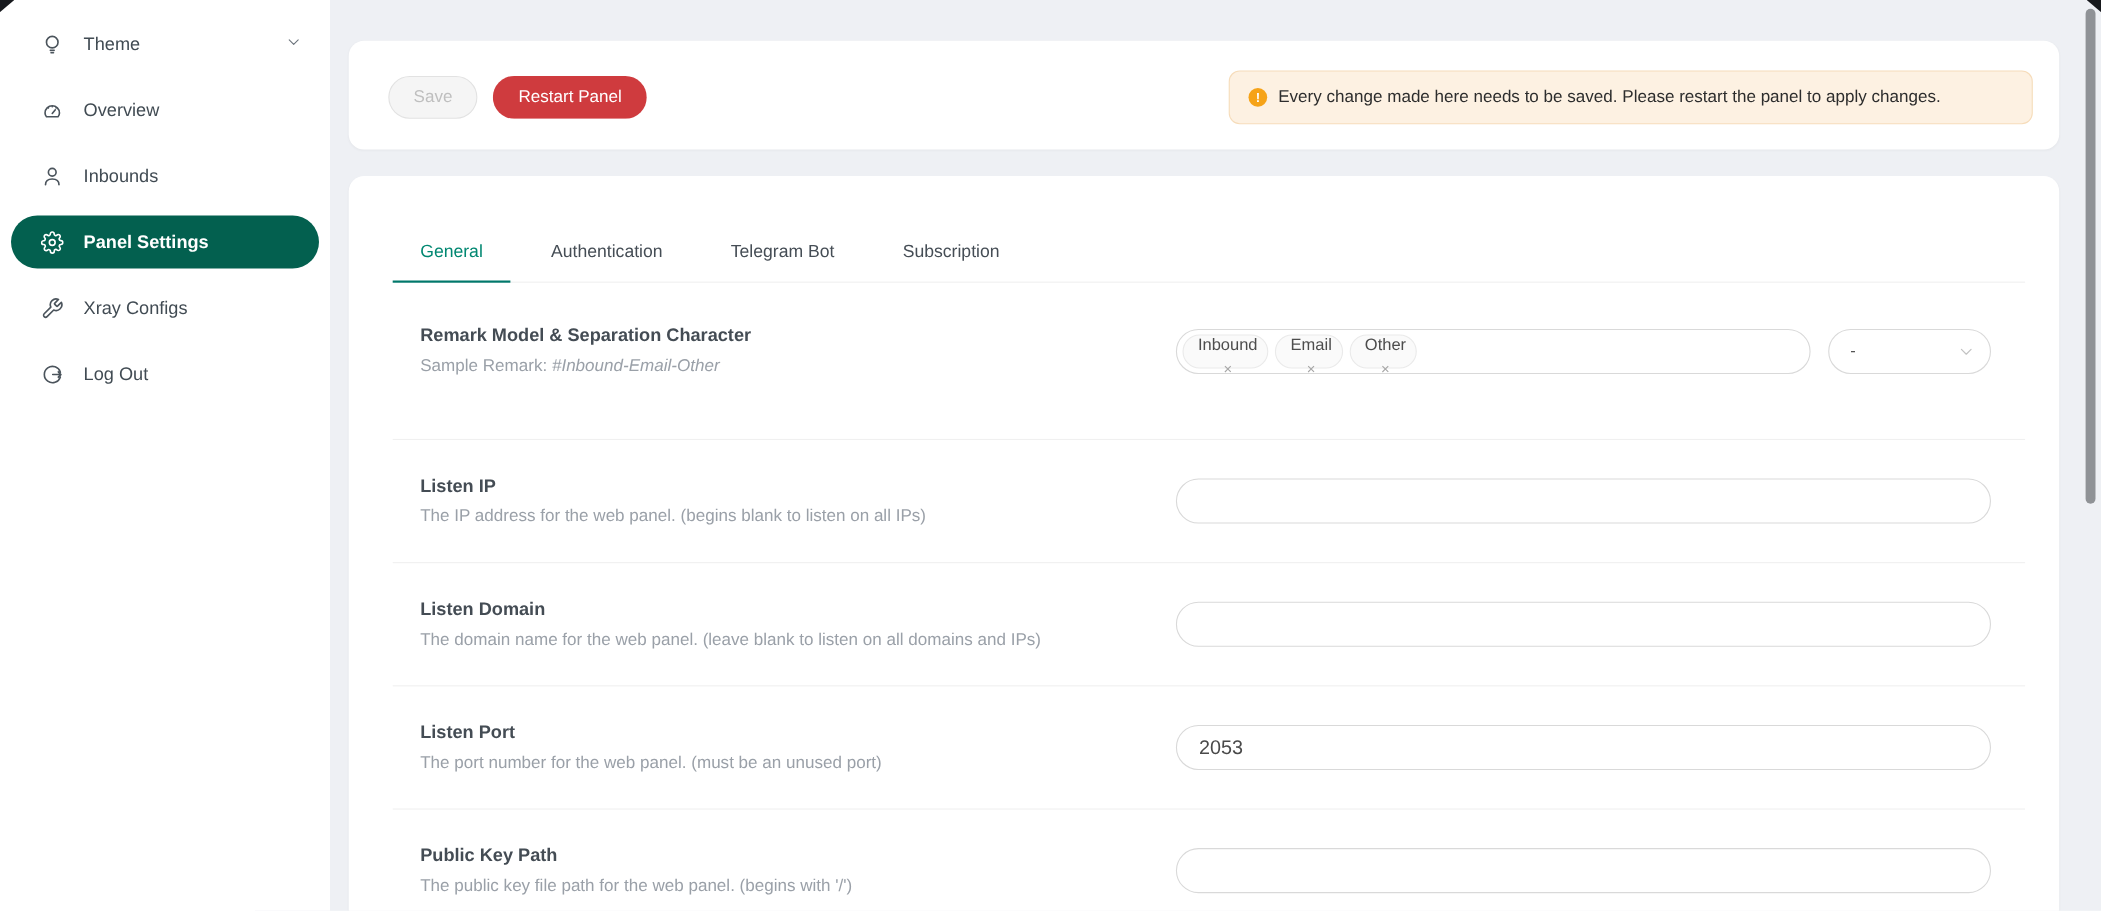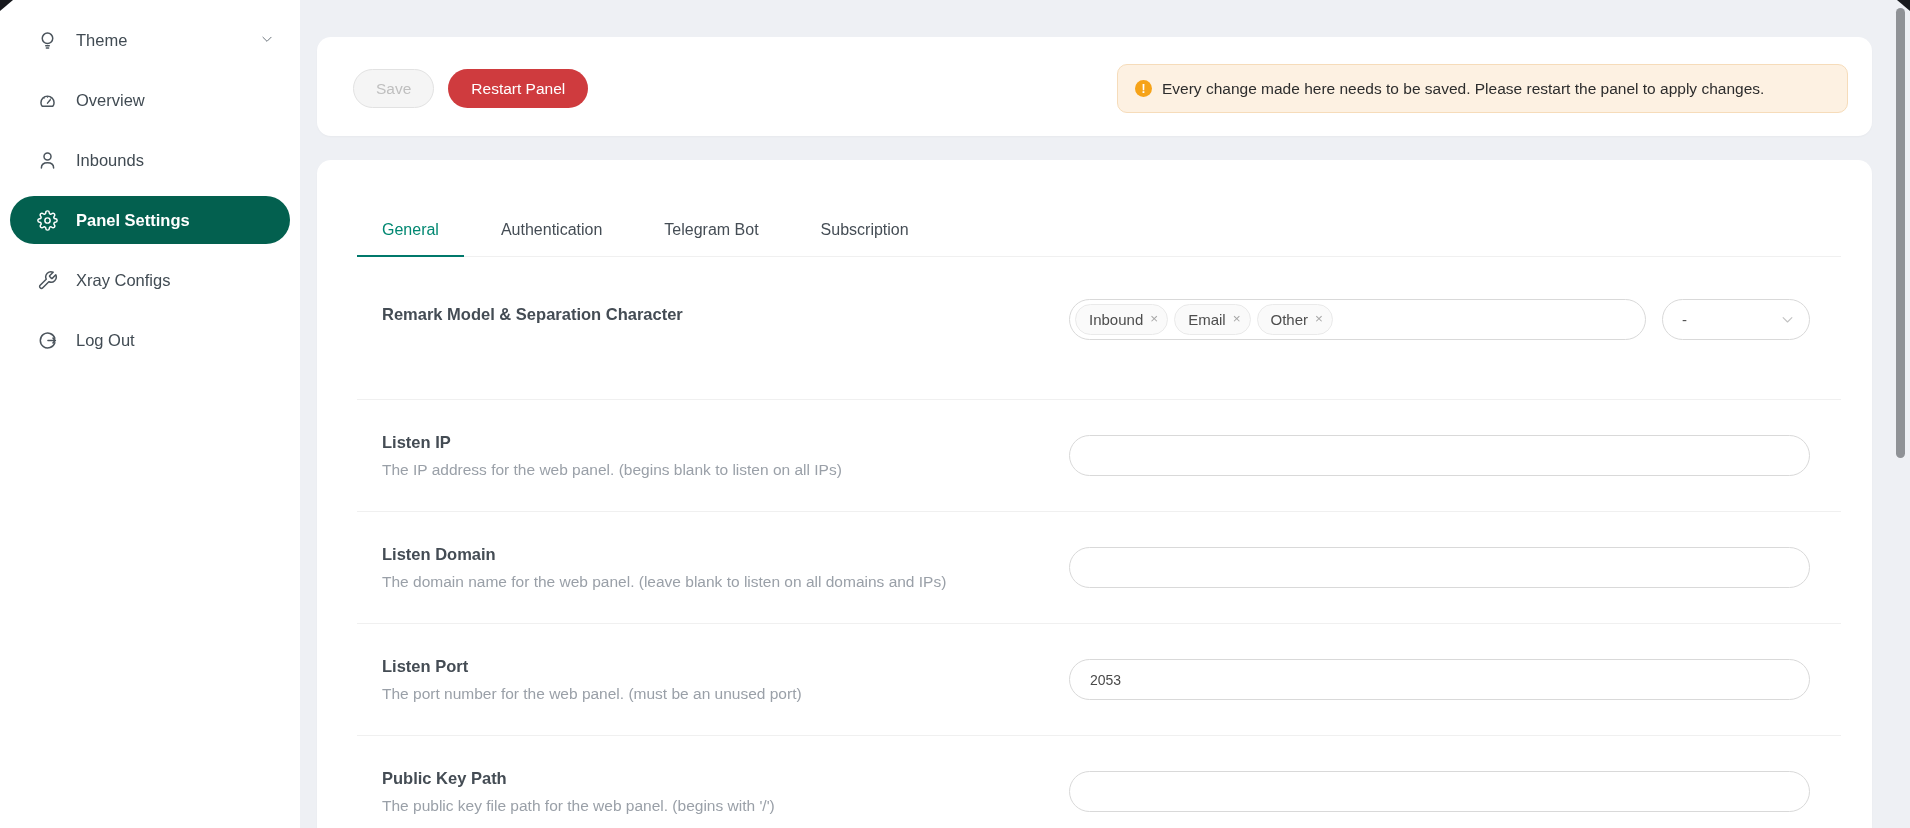--- a/index.html
+++ b/index.html
@@ -54,30 +54,30 @@
   
   .frow { display:flex; align-items:center; border-bottom:1px solid #f0f0f0; height:112px; }
   .frow.first { height:143px; padding-bottom:18px; }
   .flabel { flex:1; padding-left:25px; }
   .flabel h4 { font-size:16.5px; font-weight:700; color:#444c54; margin-bottom:9px; }
   .fdesc { font-size:15.5px; color:#9aa0a8; }
   .fdesc .italic { font-style:italic; }
   .fcontrol { width:741px; margin-right:31px; display:flex; gap:16px; align-items:center; }
   .pill-input {
     flex:1; height:41px; border:1px solid #d9d9d9; border-radius:21px; background:#fff;
-    padding:0 20px; font-size:14px; color:#4a4a4a; font-family:inherit; min-width:0;
+    padding:0 20px; font-size:18px; color:#4a4a4a; font-family:inherit; min-width:0;
   }
   .tagbox {
     flex:1; height:41px; border:1px solid #d9d9d9; border-radius:21px; background:#fff;
     display:flex; align-items:center; gap:6px; padding:0 8px 0 5px; cursor:text;
   }
   .tag {
     height:31px; background:#fafafa; border:1px solid #eaeaea; border-radius:16px;
     display:flex; align-items:center; gap:7px; padding:0 9px 0 13px;
-    font-size:15px; color:#4d4d4d; white-space:nowrap;
+    font-size:15px; color:#4d4d4d; white-space:nowrap;flex-direction:column;
   }
   .tag-x { color:#a6a6a6; font-size:13.5px; cursor:pointer; line-height:1; }
   .select {
     width:148px; height:41px; border:1px solid #d9d9d9; border-radius:21px; background:#fff;
     display:flex; align-items:center; justify-content:space-between;
     padding:0 14px 0 19px; font-size:15px; color:#555; cursor:pointer;
   }
   .select svg { width:15px; height:15px; stroke:#c3c3c3; fill:none; stroke-width:1.8; stroke-linecap:round; stroke-linejoin:round; }
   
   .scroll-thumb { position:absolute; right:5px; top:8px; width:9px; height:450px; border-radius:5px; background:#8f9296; }
@@ -172,20 +172,23 @@
     <div class="tabs">
       <div class="tab active">General</div>
       <div class="tab">Authentication</div>
       <div class="tab">Telegram Bot</div>
       <div class="tab">Subscription</div>
     </div>
 
     <div class="frow first">
       <div class="flabel">
         <h4>Remark Model &amp; Separation Character</h4>
+        <div class="fdesc">
+          <span>Sample Remark: </span><span class="italic">#Inbound-Email-Other</span>
+        </div>
       </div>
       <div class="fcontrol">
         <div class="tagbox">
           <span class="tag">
             <span>Inbound</span>
             <span class="tag-x">×</span>
           </span>
           <span class="tag">
             <span>Email</span>
             <span class="tag-x">×</span>

